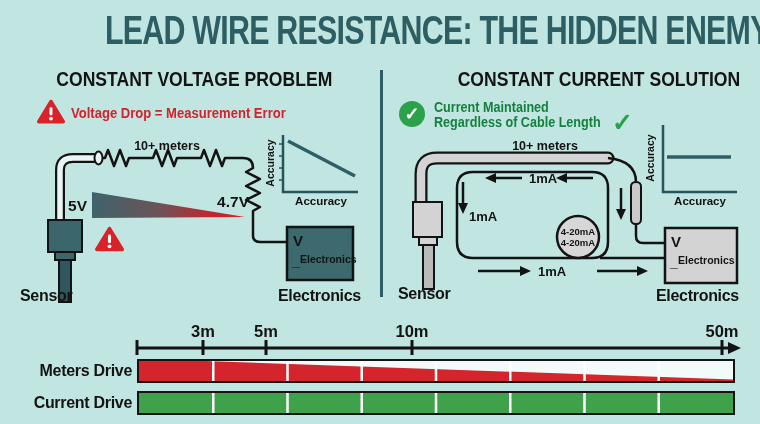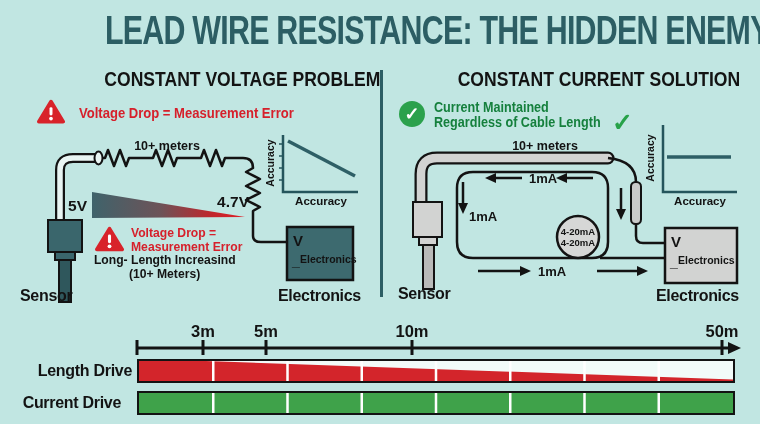--- a/index.html
+++ b/index.html
@@ -32,30 +32,30 @@
 <body>
 
 <div class="canvas">
 
   <div class="abs title">
     <span>LEAD WIRE RESISTANCE: THE HIDDEN ENEMY</span>
   </div>
 
   <div class="abs divider" style="left:380px;top:70px;height:227px;"></div>
 
-  <div class="abs panel-hdr" style="left:28px;width:368px;text-align:right;">
+  <div class="abs panel-hdr" style="left:10px;width:368px;">
     <span class="cxc">CONSTANT VOLTAGE PROBLEM</span>
   </div>
 
   <svg class="abs" style="left:37px;top:99px;" width="28" height="26" viewBox="0 0 32 28">
     <path d="M16 2 L30 25 L2 25 Z" fill="#d8232a" stroke="#d8232a" stroke-width="4" stroke-linejoin="round"></path>
     <rect x="14.3" y="8.5" width="3.4" height="9.5" rx="1.6" fill="#fff"></rect>
     <circle cx="16" cy="21.5" r="2.1" fill="#fff"></circle>
   </svg>
-  <div class="abs red-banner" style="left:79px;top:105px;">
+  <div class="abs red-banner" style="left:71px;top:105px;">
     <span class="cxl">Voltage Drop = Measurement Error</span>
   </div>
 
   <svg class="abs" style="left:15px;top:120px;" width="355" height="185" viewBox="0 0 355 185">
     <defs>
       <linearGradient id="wg" x1="0" y1="0" x2="1" y2="0">
         <stop offset="0" stop-color="#3f636b"></stop>
         <stop offset="0.45" stop-color="#6d5358"></stop>
         <stop offset="0.78" stop-color="#c0262c"></stop>
         <stop offset="1" stop-color="#e11f27"></stop>
@@ -93,28 +93,20 @@
       <text transform="rotate(-90 259 43)" x="259" y="43" text-anchor="middle" font-size="10.5" font-weight="bold">Accuracy</text>
       <text x="306" y="85" text-anchor="middle" font-size="11.5" font-weight="bold">Accuracy</text>
     </g>
   </svg>
 
   <svg class="abs" style="left:95px;top:226px;" width="29" height="27" viewBox="0 0 32 28">
     <path d="M16 2 L30 25 L2 25 Z" fill="#d8232a" stroke="#d8232a" stroke-width="4" stroke-linejoin="round"></path>
     <rect x="14.3" y="8.5" width="3.4" height="9.5" rx="1.6" fill="#fff"></rect>
     <circle cx="16" cy="21.5" r="2.1" fill="#fff"></circle>
   </svg>
-  <div class="abs warn-lines" style="left:131px;top:226px;">
-    <span class="cxl">Voltage Drop =</span><br>
-    <span class="cxl">Measurement Error</span>
-  </div>
-  <div class="abs note-lines" style="left:78px;top:253px;width:174px;">
-    <span class="cxc">Long- Length Increasind</span><br>
-    <span class="cxc">(10+ Meters)</span>
-  </div>
 
   <div class="abs dev-label" style="left:20px;top:287px;width:76px;">Sensor</div>
   <div class="abs dev-label" style="left:278px;top:287px;width:84px;">Electronics</div>
 
   <div class="abs panel-hdr" style="left:388px;width:368px;text-align:right;">
     <span class="cxc">CONSTANT CURRENT SOLUTION</span>
   </div>
 
   <div class="abs check-circle" style="left:399px;top:101px;">
     <span>✓</span>
@@ -191,28 +183,28 @@
   <svg class="abs" style="left:128px;top:322px;" width="632" height="34" viewBox="0 0 632 34">
     <path d="M9,26 H600" stroke="#131313" stroke-width="3"></path>
     <polygon points="600,20 600,32 613,26" fill="#131313"></polygon>
     <path d="M9,18 V33 M75,18 V33 M138,18 V33 M284,18 V33 M594,18 V33" stroke="#131313" stroke-width="3"></path>
     <text x="75" y="15" text-anchor="middle" font-size="16.5" font-weight="bold">3m</text>
     <text x="138" y="15" text-anchor="middle" font-size="16.5" font-weight="bold">5m</text>
     <text x="284" y="15" text-anchor="middle" font-size="16.5" font-weight="bold">10m</text>
     <text x="594" y="15" text-anchor="middle" font-size="16.5" font-weight="bold">50m</text>
   </svg>
 
-  <div class="abs bar-label" style="left:14px;top:362px;width:118px;">Length Drive</div>
+  <div class="abs bar-label" style="left:14px;top:362px;width:118px;">Meters Drive</div>
   <div class="abs bar volt" style="left:137px;top:359px;width:598px;height:24px;">
     <svg width="594" height="20" viewBox="0 0 594 20" preserveAspectRatio="none">
       <polygon points="0,0 67,0 594,18.5 594,20 0,20" fill="#d3252b"></polygon>
       <path d="M74.25,0 V20 M148.5,0 V20 M222.75,0 V20 M297,0 V20 M371.25,0 V20 M445.5,0 V20 M519.75,0 V20" stroke="#ffffff" stroke-width="2.5"></path>
     </svg>
   </div>
 
-  <div class="abs bar-label" style="left:3px;top:394px;width:118px;">Current Drive</div>
+  <div class="abs bar-label" style="left:14px;top:394px;width:118px;">Current Drive</div>
   <div class="abs bar curr" style="left:137px;top:391px;width:598px;height:24px;">
     <svg width="594" height="20" viewBox="0 0 594 20" preserveAspectRatio="none">
       <path d="M74.25,0 V20 M148.5,0 V20 M222.75,0 V20 M297,0 V20 M371.25,0 V20 M445.5,0 V20 M519.75,0 V20" stroke="#ffffff" stroke-width="2.5"></path>
     </svg>
   </div>
 
 </div>
 
 </body></html>

